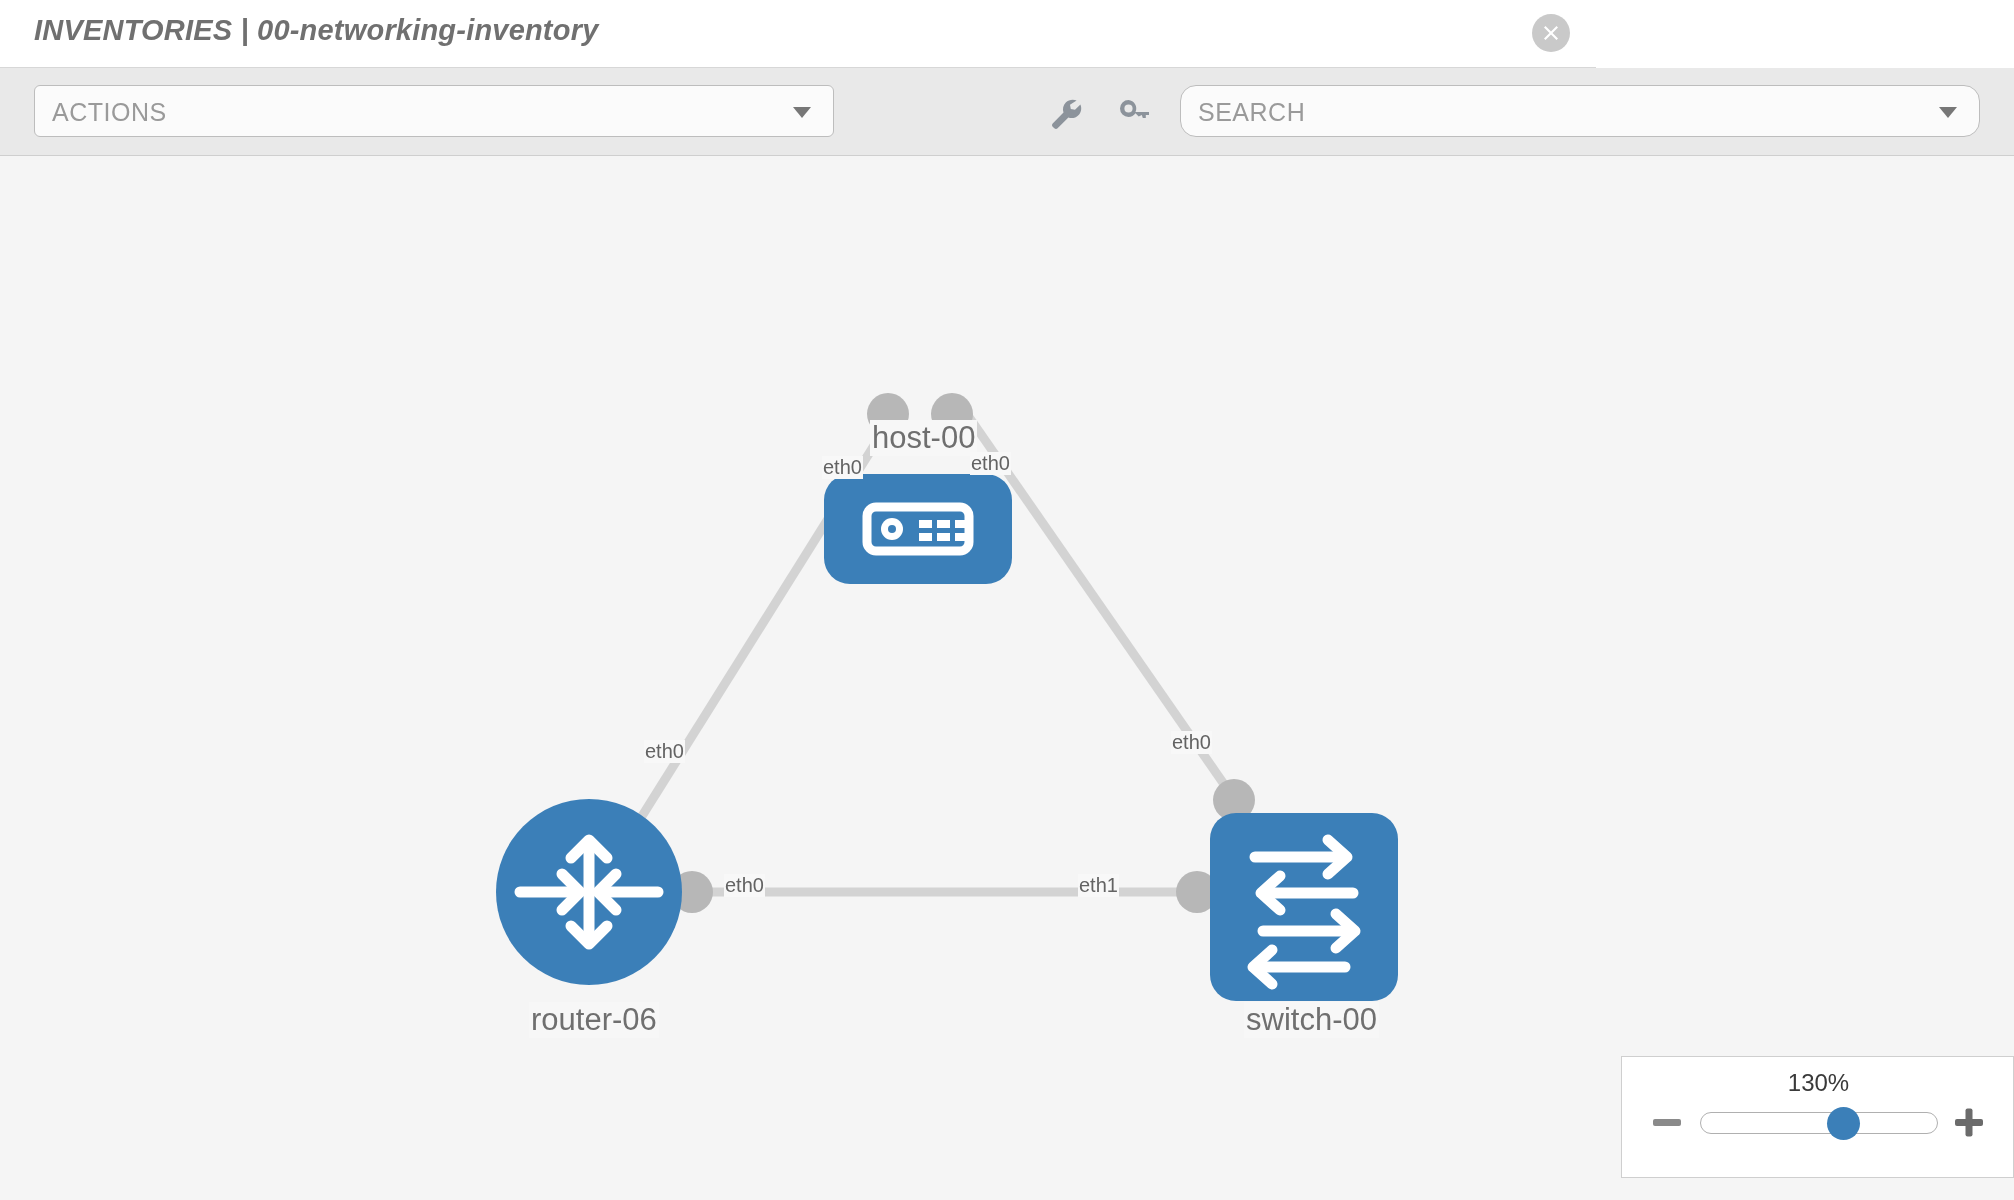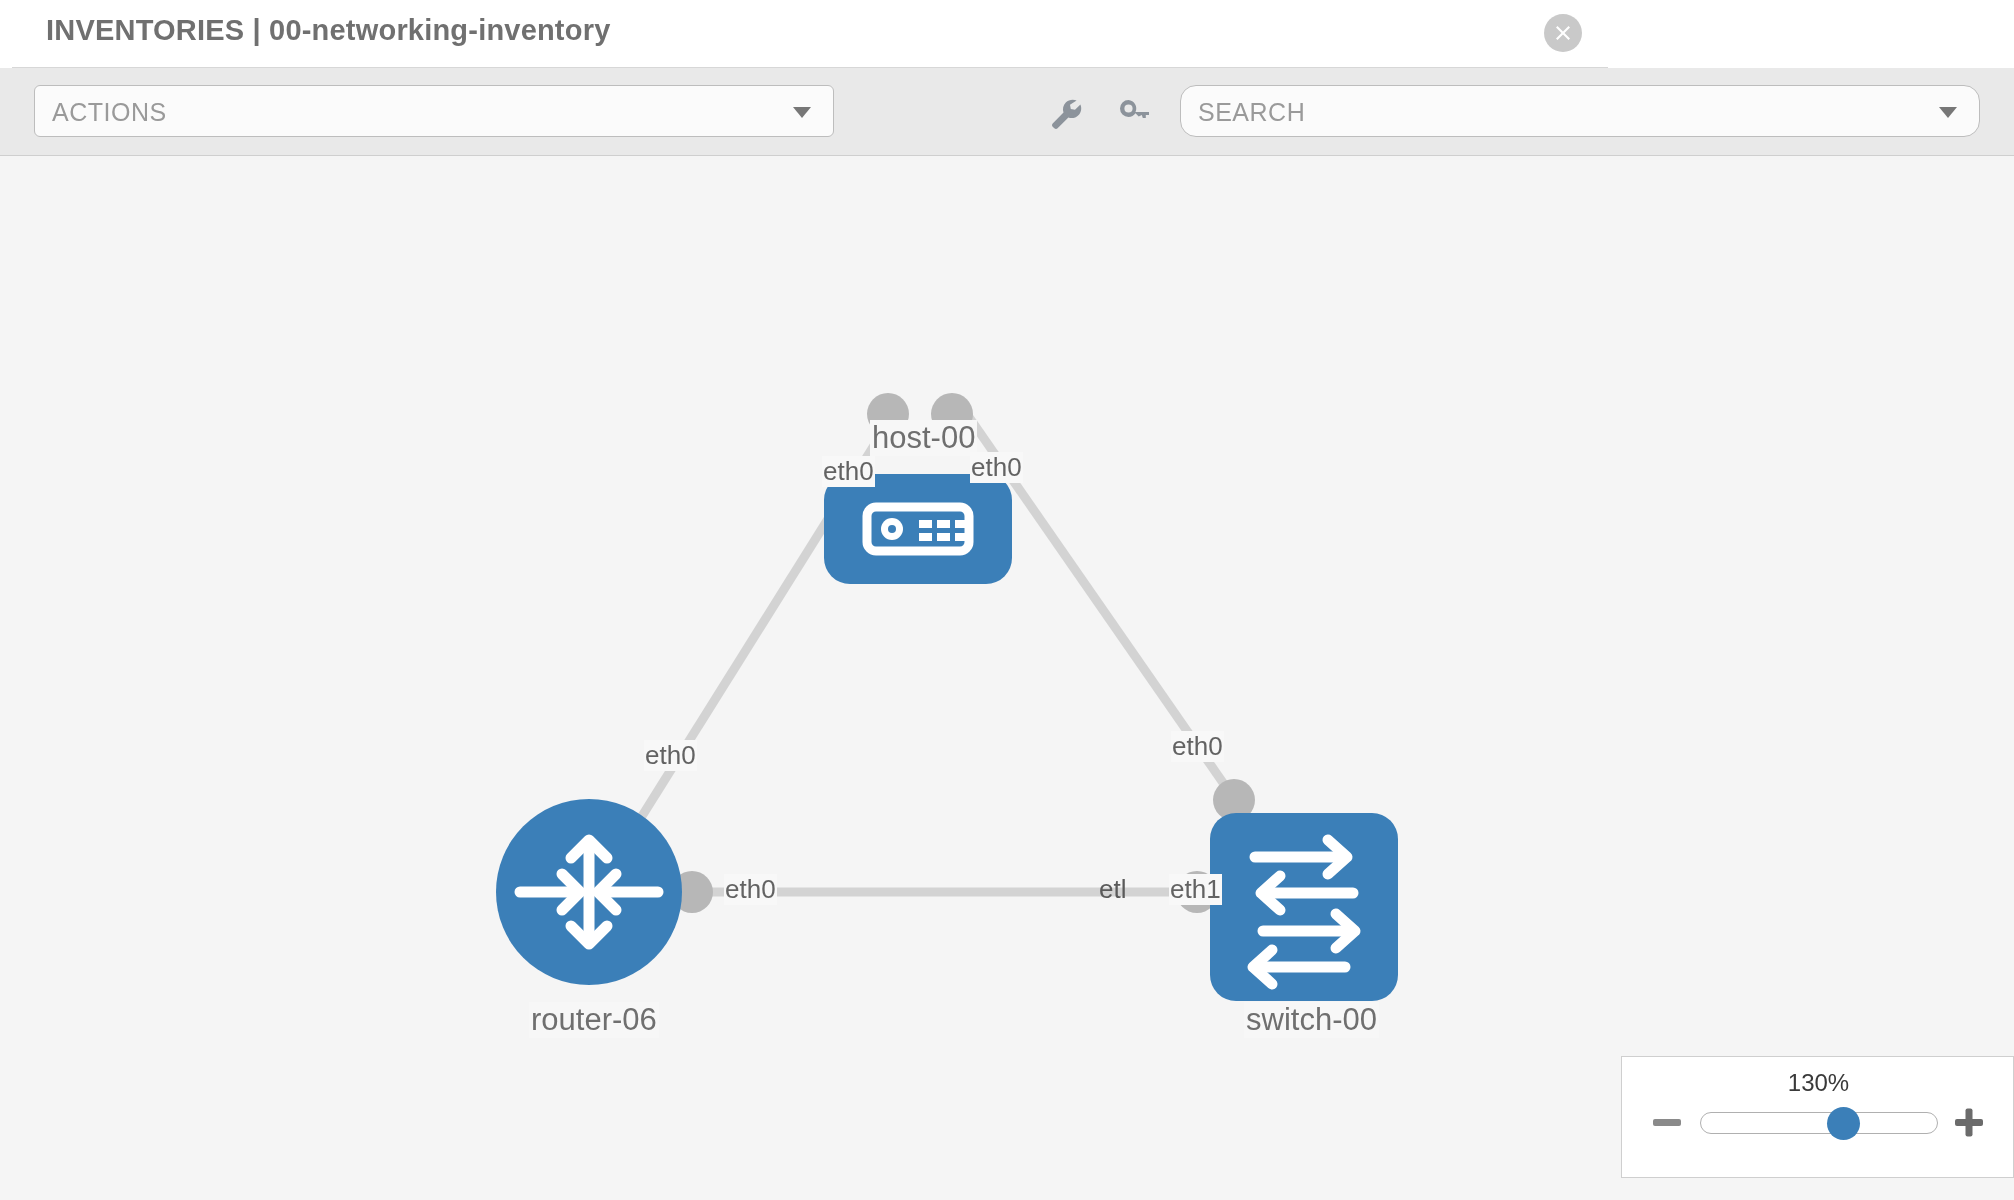--- a/index.html
+++ b/index.html
@@ -15,26 +15,27 @@
   #app {
     position: relative;
     width: 2014px;
     height: 1200px;
     background: #ffffff;
   }
 
   
   .header {
     position: absolute;
-    left: 12px; top: 0;
+    left: 0; top: 0;
     width: 1596px;
     height: 68px;
     background: #ffffff;
     border-bottom: 1px solid #d7d7d7;
     box-sizing: border-box;
+    font-style: italic;
   }
   .header-title {
     position: absolute;
     left: 34px;
     top: 14px;
     font-size: 29px;
     font-weight: bold;
     color: #707070;
     letter-spacing: 0.2px;
     white-space: nowrap;
@@ -146,21 +147,21 @@
     position: absolute;
     font-size: 31px;
     color: #6f6f6f;
     background: #f7f7f7;
     white-space: nowrap;
     font-family: "Liberation Sans", sans-serif;
     padding: 0 2px;
   }
   .port-label {
     position: absolute;
-    font-size: 26px;
+    font-size: 20px;
     color: #636363;
     background: #f8f8f8;
     white-space: nowrap;
     font-family: "Liberation Sans", sans-serif;
     padding: 0 1px;
   }
 
   
   .zoom-panel {
     position: absolute;
@@ -333,21 +334,21 @@
     <div class="node-label" style="left:1244px; top:846px;">switch-00</div>
 
     <div class="port-label" style="left:822px; top:300px;">eth0</div>
     <div class="port-label" style="left:644px; top:584px;">eth0</div>
 
     <div class="port-label" style="left:970px; top:296px;">eth0</div>
     <div class="port-label" style="left:1171px; top:575px;">eth0</div>
 
     <div class="port-label" style="left:724px; top:718px;">eth0</div>
     <div class="port-label" style="left:1098px; top:718px; background:transparent; color:#5a5a5a;">etl</div>
-    <div class="port-label" style="left:1169px; top:718px;">eth1</div>
+    <div class="port-label" style="left:1078px; top:718px;">eth1</div>
 
     <div class="zoom-panel" style="top:900px;">
       <div class="zoom-value">130%</div>
 
       <div class="zoom-minus">
         <svg width="34" height="34" viewBox="0 0 34 34" aria-hidden="true">
           <rect x="3" y="14" width="28" height="7" rx="2" fill="#8a8a8a"></rect>
         </svg>
       </div>
 

